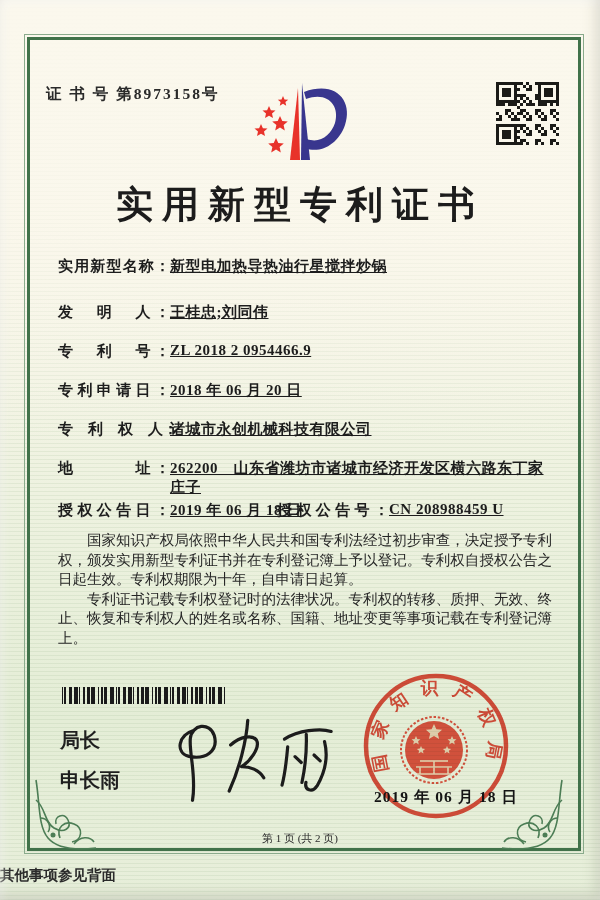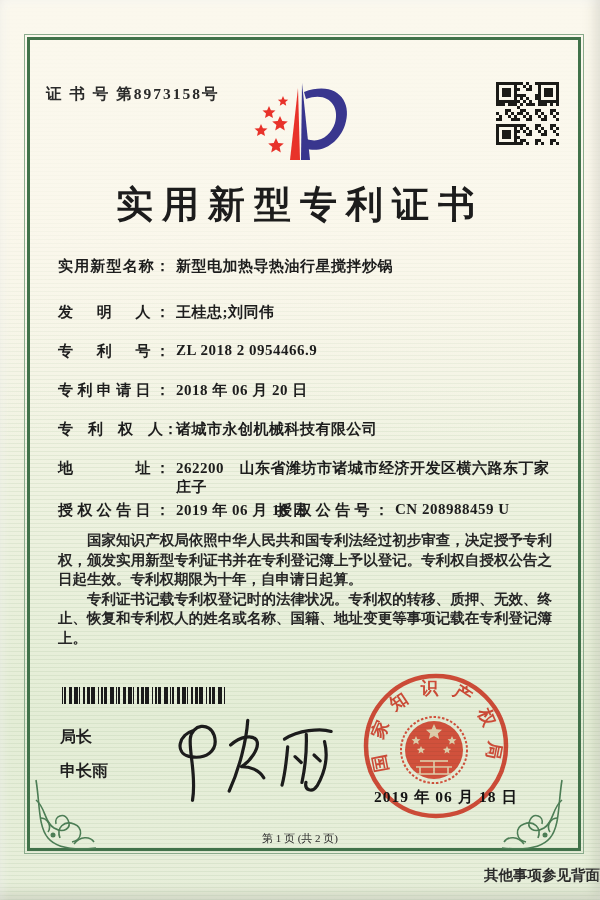--- a/index.html
+++ b/index.html
@@ -25,36 +25,36 @@
 
   .cert-no { left:46px; top:84px; font-size:15.5px; font-weight:600; letter-spacing:2px; color:#2a2a2a; }
 
   .title { left:0; right:0; top:180px; text-align:center; font-size:37px; font-weight:700;
     letter-spacing:9px; color:#1c1c1c; }
 
   .rows { left:58px; top:255px; width:496px; font-size:15px; font-weight:600; color:#1d1d1d; }
   .row { position:absolute; left:0; white-space:nowrap; }
   .lbl { display:inline-block; width:112px; text-align:justify; text-align-last:justify;
     vertical-align:top; }
-  .val { display:inline-block; margin-left:6px; letter-spacing:.5px; }
+  .val { display:inline-block; letter-spacing:.5px;text-decoration:underline; }
   .val.wrap { white-space:normal; width:378px; line-height:19px; }
   .pair2 { position:absolute; left:219px; top:0; }
 
   .paras { left:58px; top:531px; width:494px; font-size:14.5px; line-height:19.5px;
     color:#262626; text-align:justify; font-weight:500; }
-  .paras p { text-indent:2em;font-weight:bold; }
-
-  .sig-label { left:60px; top:727px; font-size:16px; font-weight:700;
+  .paras p { text-indent:2em; }
+
+  .sig-label { left:60px; top:727px; font-size:20px; font-weight:700;
     font-family:"Liberation Sans","DejaVu Sans",sans-serif; color:#1f1f1f; }
   .sig-label div + div { margin-top:13px; }
 
   .seal-date { left:374px; top:787px; font-size:15.5px; font-weight:700; letter-spacing:1px; color:#141414; }
 
   .page-no { left:0; right:0; top:831px; text-align:center; font-size:11px; color:#2b2b2b; }
-  .back-note { left:0; right:0; top:866px; text-align:right; font-size:14.5px; font-weight:600; color:#2b2b2b; }
+  .back-note { left:0; right:0; top:866px; text-align:left; font-size:14.5px; font-weight:600; color:#2b2b2b; }
 
   svg { display:block; }
 </style>
 </head>
 <body>
 
 <div class="photo">
 
   <div class="frame"></div>
 

